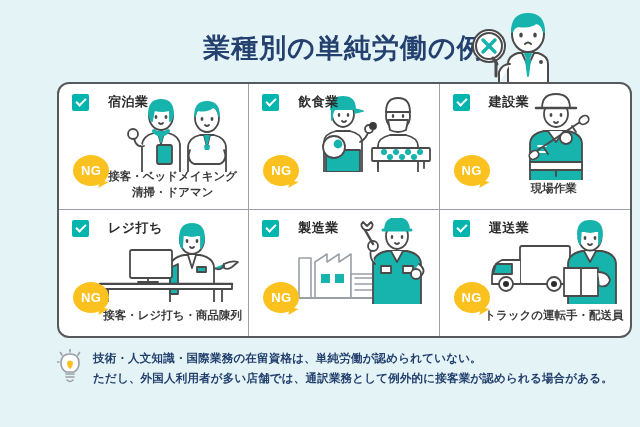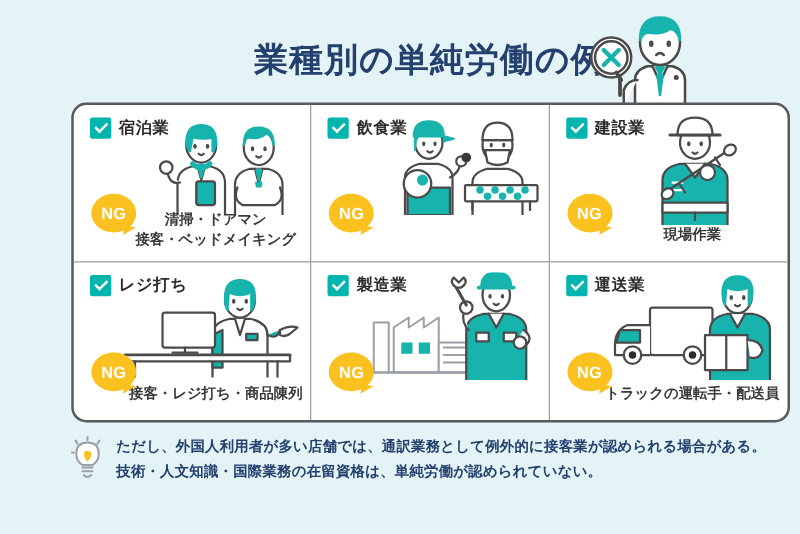--- a/index.html
+++ b/index.html
@@ -42,21 +42,21 @@
     border-right:1px solid #9aa0a6;
     border-bottom:1px solid #9aa0a6;
     overflow:hidden;
   }
   .cell.c3,.cell.c6{border-right:none;}
   .cell.c4,.cell.c5,.cell.c6{border-bottom:none;}
 
   
   .cellhead{
     position:absolute;left:13px;top:9px;
-    display:flex;align-items:center;gap:6px;
+    display:flex;align-items:center;gap:19px;
     z-index:4;
   }
   .chk{
     width:17px;height:17px;background:#00b5ad;
     border-radius:2px;position:relative;flex:none;
   }
   .chk::after{
     content:"";position:absolute;left:4px;top:4px;
     width:8px;height:4px;
     border-left:2px solid #fff;border-bottom:2px solid #fff;
@@ -194,22 +194,22 @@
             <path d="M81 35 Q83 37 85 35"></path>
             <path d="M66 60 Q62 70 70 74 L96 74 Q104 70 100 60"></path>
           </g>
         </svg>
       </div>
       <div class="ng">
         <div class="bub">NG</div>
         <div class="tail"></div>
       </div>
       <div class="cap">
+        <div>接客・ベッドメイキング</div>
         <div>清掃・ドアマン</div>
-        <div>接客・ベッドメイキング</div>
       </div>
     </div>
 
     <div class="cell c2">
       <div class="cellhead">
         <span class="chk"></span>
         <span class="cellname">飲食業</span>
       </div>
       <div class="illu">
         <svg viewBox="0 0 125 82" width="125" height="82">
@@ -452,18 +452,18 @@
         <g fill="none" stroke="#9aa0a6" stroke-width="1.6" stroke-linecap="round">
           <path d="M13 3 L13 0 M5 6 L3.5 3.5 M21 6 L22.5 3.5 M2 13 L0 13"></path>
           <path d="M13 5 Q4 5 4 14 Q4 20 9 23 L17 23 Q22 20 22 14 Q22 5 13 5 Z" fill="#ffffff"></path>
           <path d="M9 25 L17 25 M9 28 L17 28"></path>
           <path d="M10 31 Q13 34 16 31"></path>
         </g>
         <path d="M10 13 Q13 10 16 13 Q16 18 13 20 Q10 18 10 13 Z" fill="#fbc11e" stroke="none"></path>
       </svg>
     </div>
     <div class="notelines">
+      <div>技術・人文知識・国際業務の在留資格は、単純労働が認められていない。</div>
       <div>ただし、外国人利用者が多い店舗では、通訳業務として例外的に接客業が認められる場合がある。</div>
-      <div>技術・人文知識・国際業務の在留資格は、単純労働が認められていない。</div>
     </div>
   </div>
 
 </div>
 
 </body></html>

